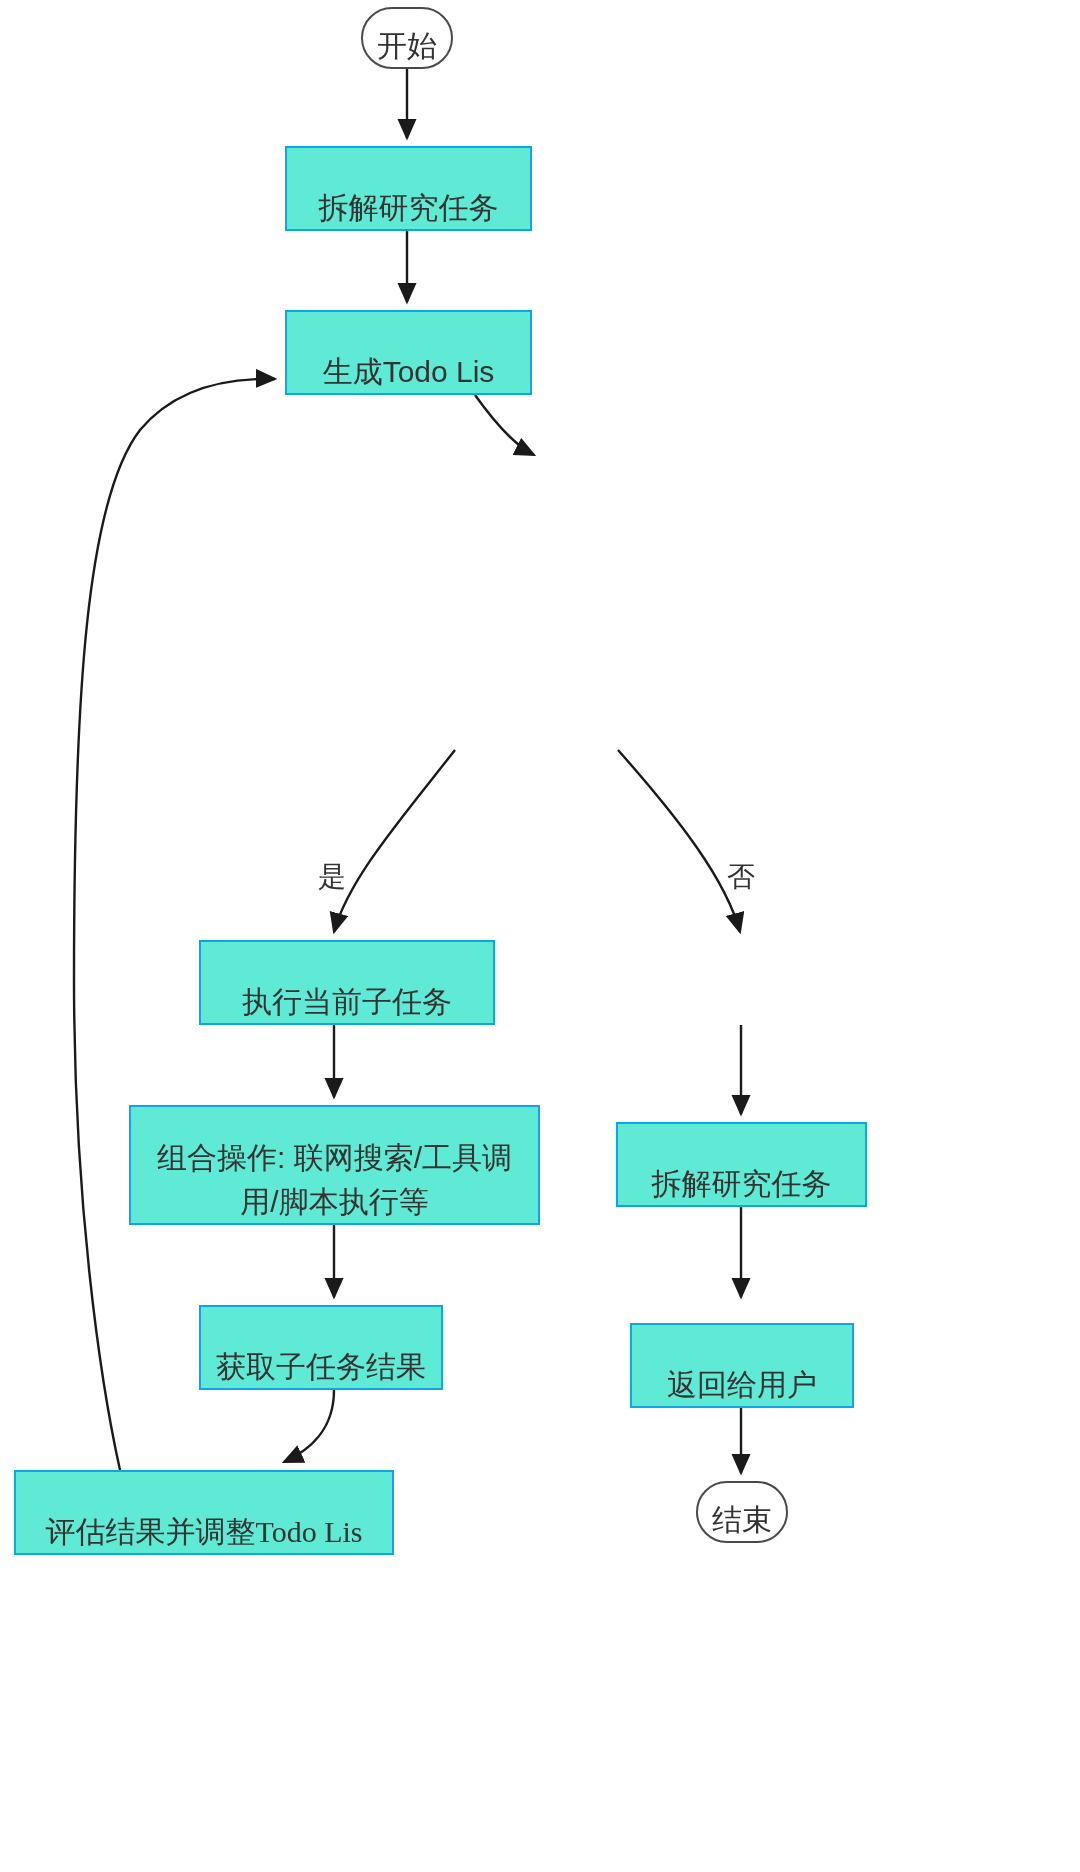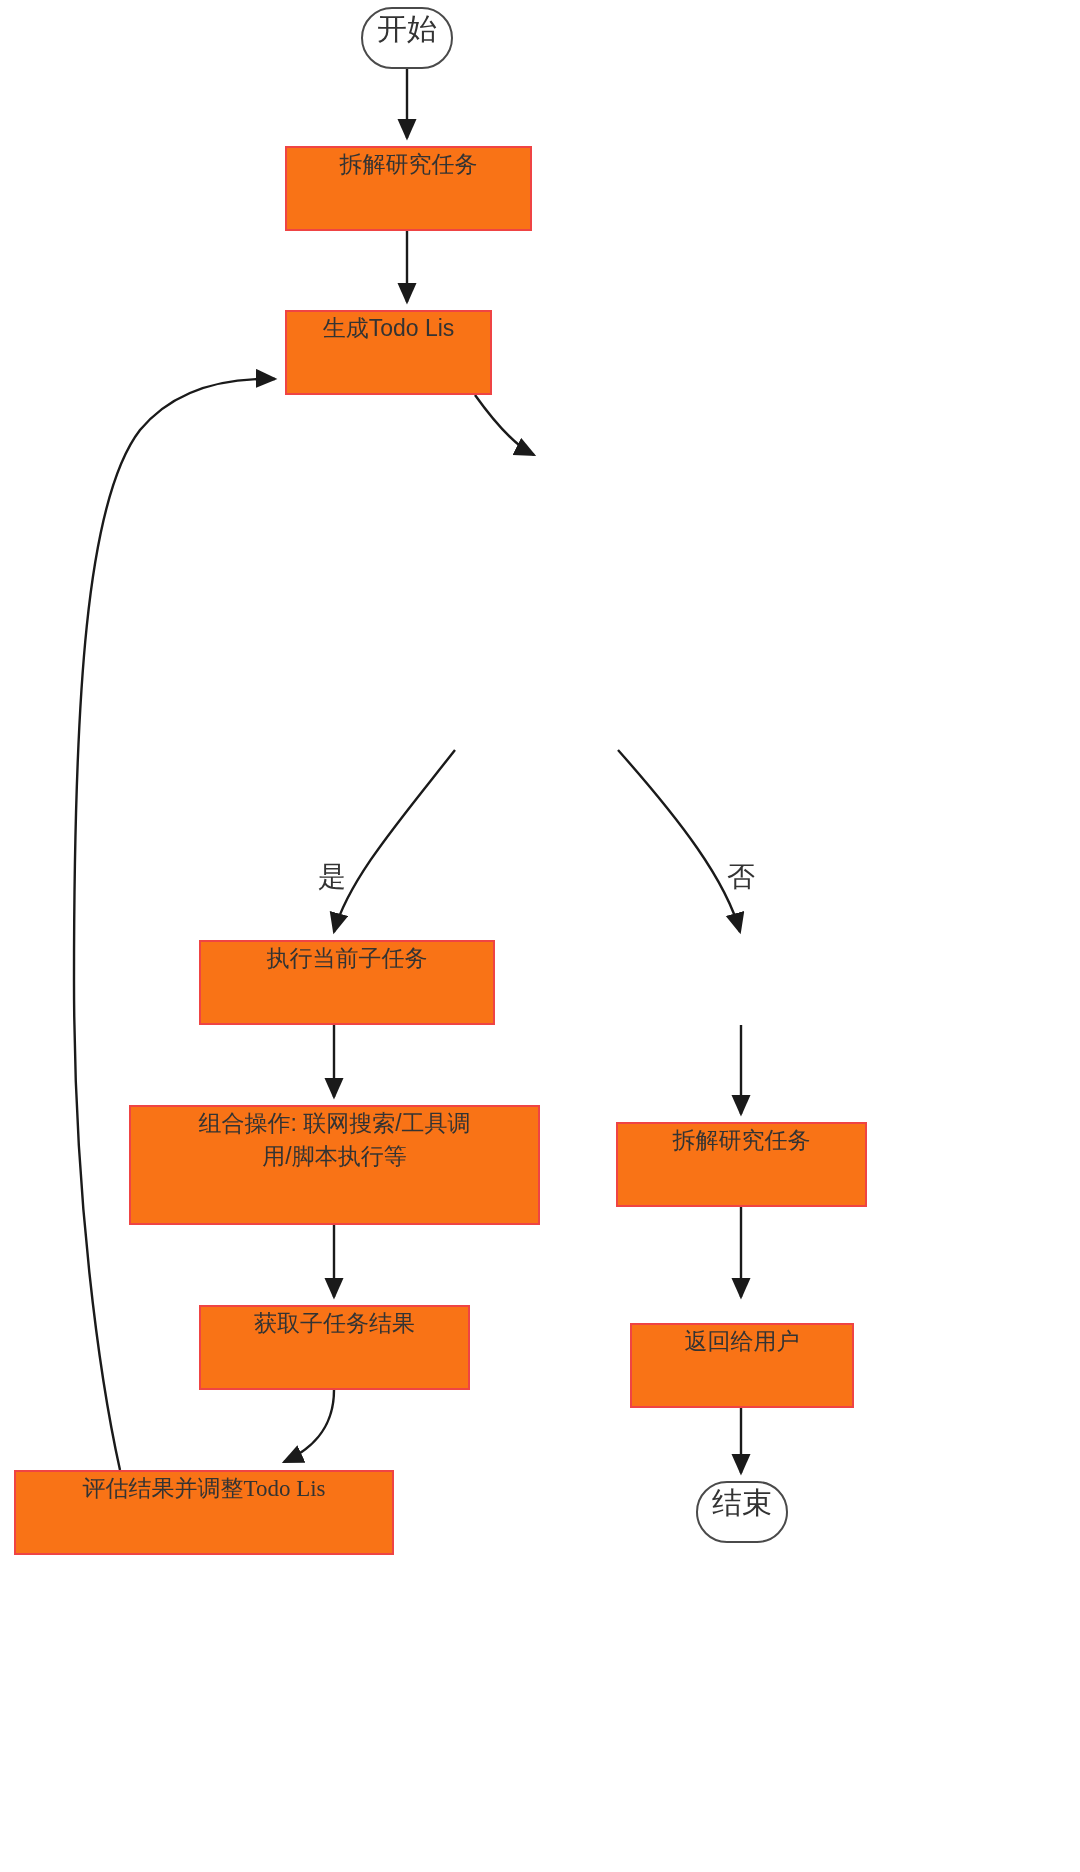--- a/index.html
+++ b/index.html
@@ -22,30 +22,30 @@
     position: absolute;
     left: 0;
     top: 0;
     width: 1080px;
     height: 1872px;
   }
   .node {
     position: absolute;
     box-sizing: border-box;
     display: flex;
-    align-items: flex-start;
+    align-items: flex-end;
     justify-content: center;
     text-align: center;
     color: #333333;
     z-index: 2;
   }
   .node-process {
-    border: 2px solid #ef4444;
-    background: #f97316;
-    font-size: 23px;
+    border: 2px solid #0ea5e9;
+    background: #5eead4;
+    font-size: 30px;
     line-height: 1.45;
   }
   .node-terminal {
     border: 2px solid #4a4a4a;
     background: #ffffff;
     border-radius: 40px;
     font-size: 30px;
   }
   .node-decision {
     background: transparent;
@@ -115,42 +115,42 @@
   </svg>
 
   <div class="node node-terminal" style="left:361px; top:7px; width:92px; height:62px;">
     <span class="node-text">开始</span>
   </div>
 
   <div class="node node-process" style="left:285px; top:146px; width:247px; height:85px;">
     <span class="node-text">拆解研究任务</span>
   </div>
 
-  <div class="node node-process" style="left:285px; top:310px; width:207px; height:85px;">
+  <div class="node node-process" style="left:285px; top:310px; width:247px; height:85px;">
     <span class="node-text">生成Todo Lis</span>
   </div>
 
 
   <div class="edge-label" style="left:318px; top:863px;">
     <span>是</span>
   </div>
   <div class="edge-label" style="left:727px; top:863px;">
     <span>否</span>
   </div>
 
   <div class="node node-process" style="left:199px; top:940px; width:296px; height:85px;">
     <span class="node-text">执行当前子任务</span>
   </div>
 
   <div class="node node-process" style="left:129px; top:1105px; width:411px; height:120px;">
     <span class="node-text">组合操作: 联网搜索/工具调
 用/脚本执行等</span>
   </div>
 
-  <div class="node node-process" style="left:199px; top:1305px; width:271px; height:85px;">
+  <div class="node node-process" style="left:199px; top:1305px; width:244px; height:85px;">
     <span class="node-text">获取子任务结果</span>
   </div>
 
   <div class="node node-process" style="left:14px; top:1470px; width:380px; height:85px;font-family:Liberation Serif, serif;">
     <span class="node-text">评估结果并调整Todo Lis</span>
   </div>
 
 
   <div class="node node-process" style="left:616px; top:1122px; width:251px; height:85px;">
     <span class="node-text">拆解研究任务</span>

